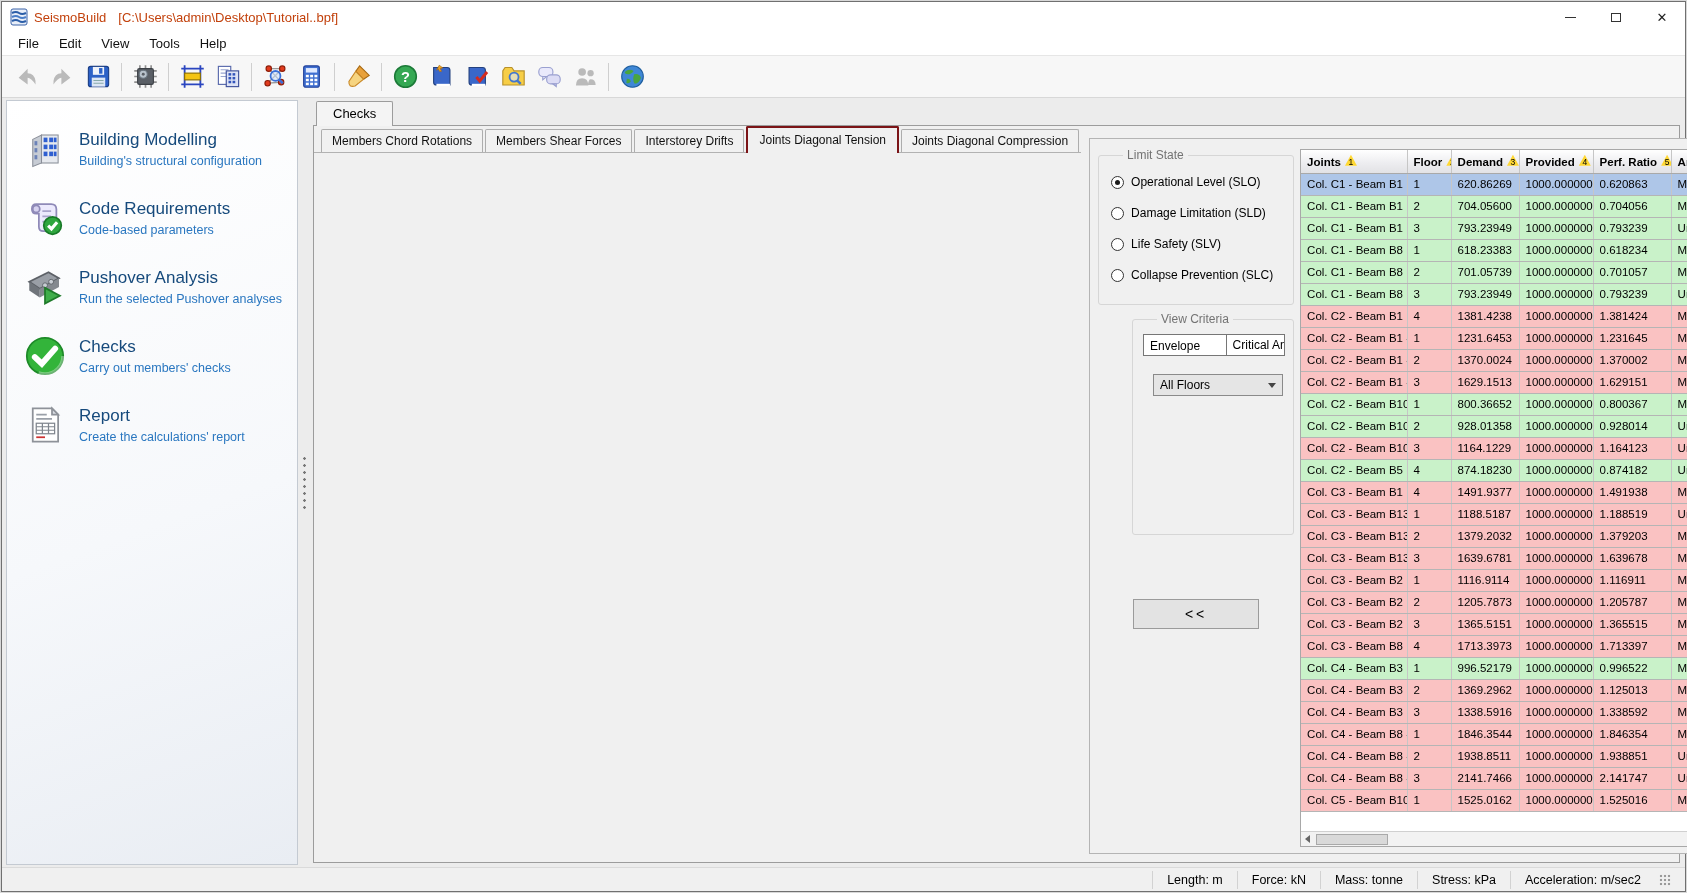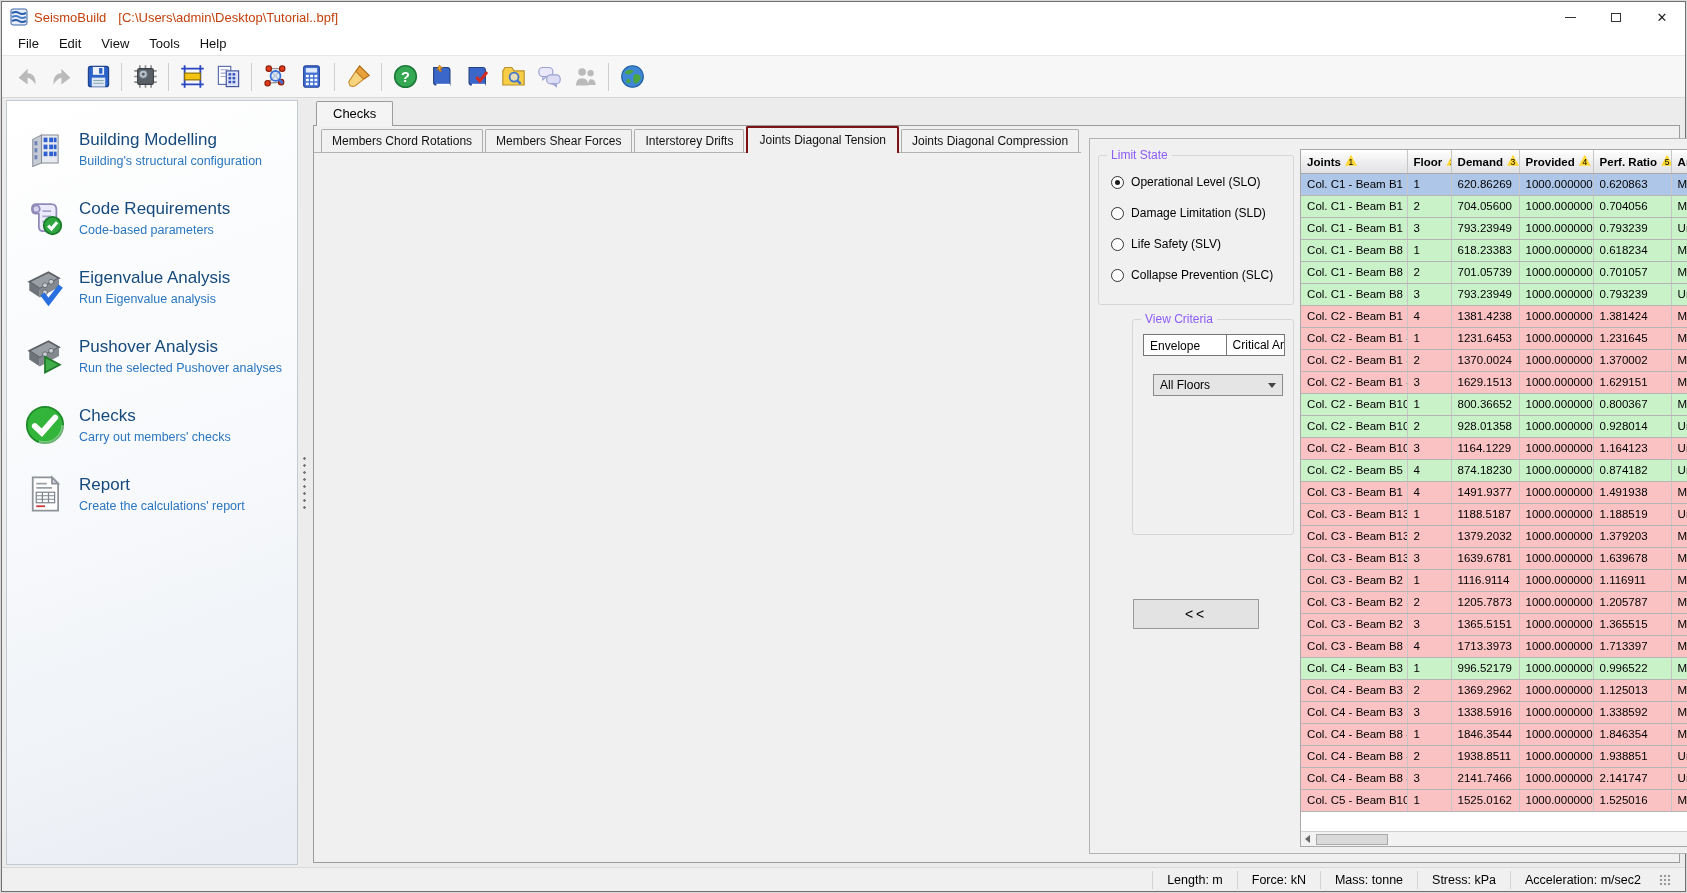--- a/index.html
+++ b/index.html
@@ -59,21 +59,21 @@
   .subtab.active { border:2px solid #7b1417; border-bottom:none; background:#f0f0f0;
                    padding:5px 11px 6px 11px; margin-bottom:-1px; }
 
   .page-body { flex:1; min-height:0; display:flex; padding:12px 8px 8px 8px; }
 
   .left-pane { flex:none; display:flex; border:1px solid #b4b4b4; background:#f0f0f0;
                padding:10px 6px 6px 8px; gap:6px; }
   .controls { width:196px; flex:none; display:flex; flex-direction:column; }
   .groupbox { border:1px solid #d6d6d6; border-radius:3px; position:relative;
               padding:14px 8px 10px 10px; }
-  .gb-label { position:absolute; top:-8px; left:8px; background:#f0f0f0; padding:0 4px; font-size:12px; color:#8b5cf6; }
+  .gb-label { position:absolute; top:-8px; left:24px; background:#f0f0f0; padding:0 4px; font-size:12px; color:#737373; }
   .gb-limit { height:150px; margin-top:6px; }
   .gb-view { height:216px; margin-top:14px;margin-left:34px; }
   .radio-row { display:flex; align-items:center; gap:7px; margin:5px 0 17px 2px; font-size:12px; cursor:default; }
   .radio { width:13px; height:13px; border:1px solid #333; border-radius:50%; background:#fff; position:relative; flex:none; }
   .radio.checked::after { content:''; position:absolute; inset:3px; border-radius:50%; background:#1a1a1a; }
   .combo-row { display:flex; border:1px solid #767676; background:#fff; height:22px; font-size:12px; align-items:stretch;gap:22px; }
   .combo-cell { flex:1; padding:4px 6px; white-space:nowrap; overflow:hidden; }
   .combo-cell.dd { border-left:1px solid #767676; display:flex; align-items:center; justify-content:space-between; padding-right:4px; }
   .chev { width:0; height:0; border-left:4px solid transparent; border-right:4px solid transparent; border-top:5px solid #444; }
   .floors-select { margin:18px 2px 0 10px; height:22px; background:#e5e5e5; border:1px solid #8a8a8a;
@@ -356,37 +356,20 @@
           <path d="M10.5 8h5M10.5 11h5M10.5 14h3" stroke="#a9a4cc" stroke-width="1"></path>
           <circle cx="16.3" cy="16.3" r="5" fill="#2fa63f" stroke="#187a28"></circle>
           <path d="M13.8 16.3 L15.7 18.2 L18.9 14.4" fill="none" stroke="#fff" stroke-width="1.8"></path>
         </svg>
         <div>
           <div class="si-title">Code Requirements</div>
           <div class="si-sub">Code-based parameters</div>
         </div>
       </div>
 
-      <div class="side-item">
-        <svg class="si-icon" viewBox="0 0 24 24">
-          <path d="M3 9 L14 3.5 L20 7 L9 13 Z" fill="#9a9fa6" stroke="#5d6167"></path>
-          <path d="M3 9 L9 13 L9 18 L3 14 Z" fill="#6f747a"></path>
-          <path d="M9 13 L20 7 L20 12 L9 18 Z" fill="#84898f"></path>
-          <g fill="#c9ced4" stroke="#5d6167" stroke-width=".5">
-              <circle cx="12" cy="11" r="1.4"></circle>
-              <circle cx="15.5" cy="9" r="1.4"></circle>
-              <circle cx="12" cy="15" r="1.4"></circle>
-            </g>
-          <path d="M10.5 16 L14 20.5 L21 11.5" fill="none" stroke="#2a6fe0" stroke-width="3"></path>
-        </svg>
-        <div>
-          <div class="si-title">Eigenvalue Analysis</div>
-          <div class="si-sub">Run Eigenvalue analysis</div>
-        </div>
-      </div>
 
       <div class="side-item">
         <svg class="si-icon" viewBox="0 0 24 24">
           <path d="M3 9 L14 3.5 L20 7 L9 13 Z" fill="#9a9fa6" stroke="#5d6167"></path>
           <path d="M3 9 L9 13 L9 18 L3 14 Z" fill="#6f747a"></path>
           <path d="M9 13 L20 7 L20 12 L9 18 Z" fill="#84898f"></path>
           <g fill="#c9ced4" stroke="#5d6167" stroke-width=".5">
               <circle cx="12" cy="11" r="1.4"></circle>
               <circle cx="15.5" cy="9" r="1.4"></circle>
             </g>

